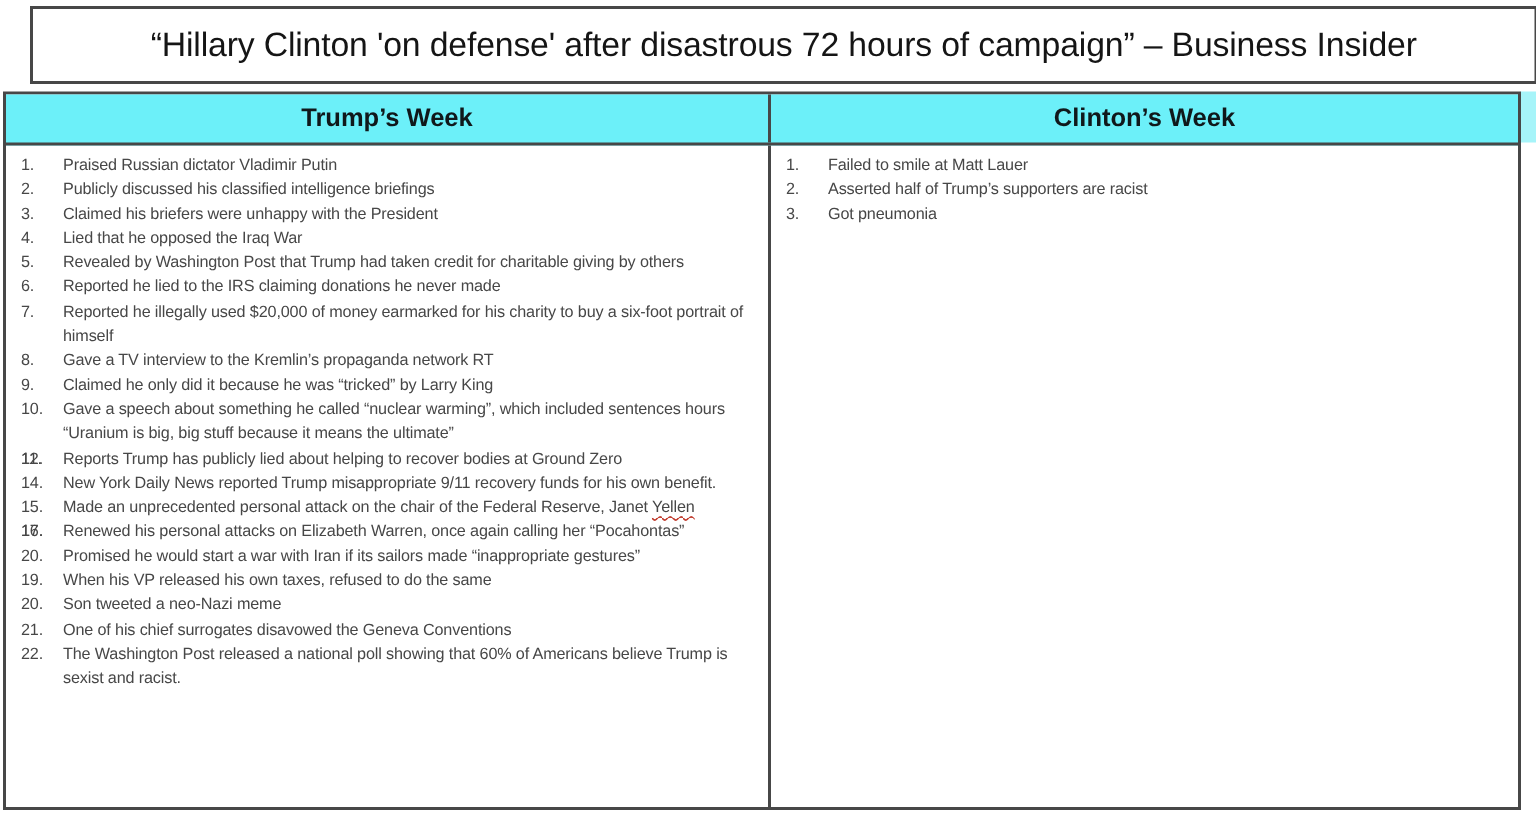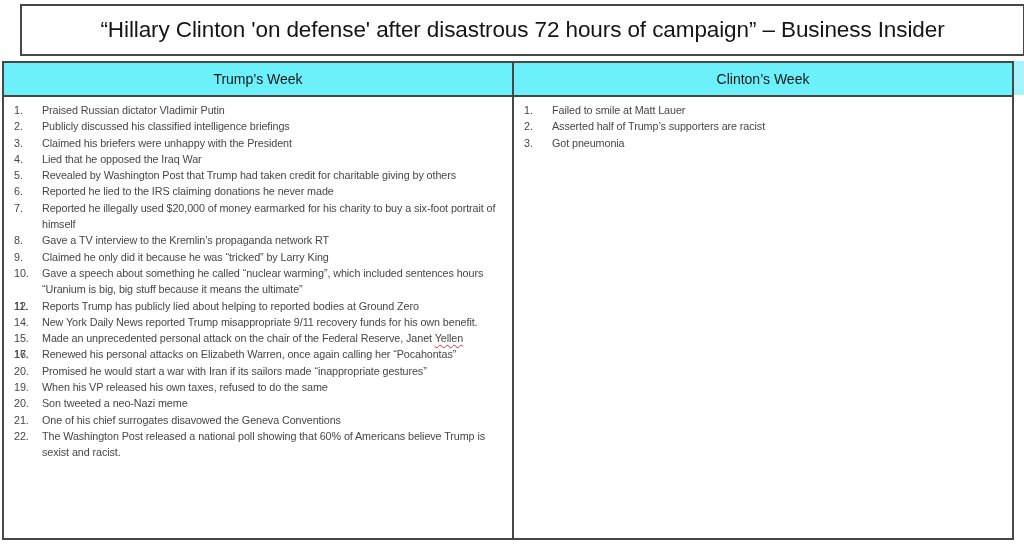--- a/index.html
+++ b/index.html
@@ -38,21 +38,21 @@
     display: flex; flex-direction: column;
   }
   .header-row {
     flex: 0 0 auto;
     display: flex; height: 32px;
     background: var(--header_bg, #6CF0F9);
     border-bottom: 2px solid var(--border, #474747);
   }
   .hcell {
     display: flex; align-items: center; justify-content: center;
-    font-weight: normal; font-size: 14px;
+    font-weight: bold; font-size: 17px;
     color: var(--header_text, #10181B);
     box-sizing: border-box;
   }
   .hcell.left  { width: 510px; border-right: 2px solid var(--border, #474747); }
   .hcell.right { flex: 1; }
 
   .body-row { flex: 1; display: flex; min-height: 0; }
   ol.col {
     margin: 0; padding: 5px 2px 0 0;
     list-style: none;
@@ -95,21 +95,21 @@
           <li class="item"><span class="num">2.</span><span class="txt">Publicly discussed his classified intelligence briefings</span></li>
           <li class="item"><span class="num">3.</span><span class="txt">Claimed his briefers were unhappy with the President</span></li>
           <li class="item"><span class="num">4.</span><span class="txt">Lied that he opposed the Iraq War</span></li>
           <li class="item"><span class="num">5.</span><span class="txt">Revealed by Washington Post that Trump had taken credit for charitable giving by others</span></li>
           <li class="item"><span class="num">6.</span><span class="txt">Reported he lied to the IRS claiming donations he never made</span></li>
           <li class="item"><span class="num">7.</span><span class="txt">Reported he illegally used $20,000 of money earmarked for his charity to buy a six-foot portrait of himself</span></li>
           <li class="item"><span class="num">8.</span><span class="txt">Gave a TV interview to the Kremlin’s propaganda network RT</span></li>
           <li class="item"><span class="num">9.</span><span class="txt">Claimed he only did it because he was “tricked” by Larry King</span></li>
           <li class="item"><span class="num">10.</span><span class="txt">Gave a speech about something he called “nuclear warming”, which included sentences hours “Uranium is big, big stuff because it means the ultimate”</span></li>
           <li class="item"><span class="num">11.</span></li>
-          <li class="item"><span class="num">12.</span><span class="txt">Reports Trump has publicly lied about helping to reported bodies at Ground Zero</span></li>
+          <li class="item"><span class="num">12.</span><span class="txt">Reports Trump has publicly lied about helping to recover bodies at Ground Zero</span></li>
           <li class="item"><span class="num">14.</span><span class="txt">New York Daily News reported Trump misappropriate 9/11 recovery funds for his own benefit.</span></li>
           <li class="item"><span class="num">15.</span><span class="txt">Made an unprecedented personal attack on the chair of the Federal Reserve, Janet <span class="misspelled">Yellen</span></span></li>
           <li class="item"><span class="num">16.</span></li>
           <li class="item"><span class="num">17.</span><span class="txt">Renewed his personal attacks on Elizabeth Warren, once again calling her “Pocahontas”</span></li>
           <li class="item"><span class="num">20.</span><span class="txt">Promised he would start a war with Iran if its sailors made “inappropriate gestures”</span></li>
           <li class="item"><span class="num">19.</span><span class="txt">When his VP released his own taxes, refused to do the same</span></li>
           <li class="item"><span class="num">20.</span><span class="txt">Son tweeted a neo-Nazi meme</span></li>
           <li class="item"><span class="num">21.</span><span class="txt">One of his chief surrogates disavowed the Geneva Conventions</span></li>
           <li class="item"><span class="num">22.</span><span class="txt">The Washington Post released a national poll showing that 60% of Americans believe Trump is sexist and racist.</span></li>
         </ol>

